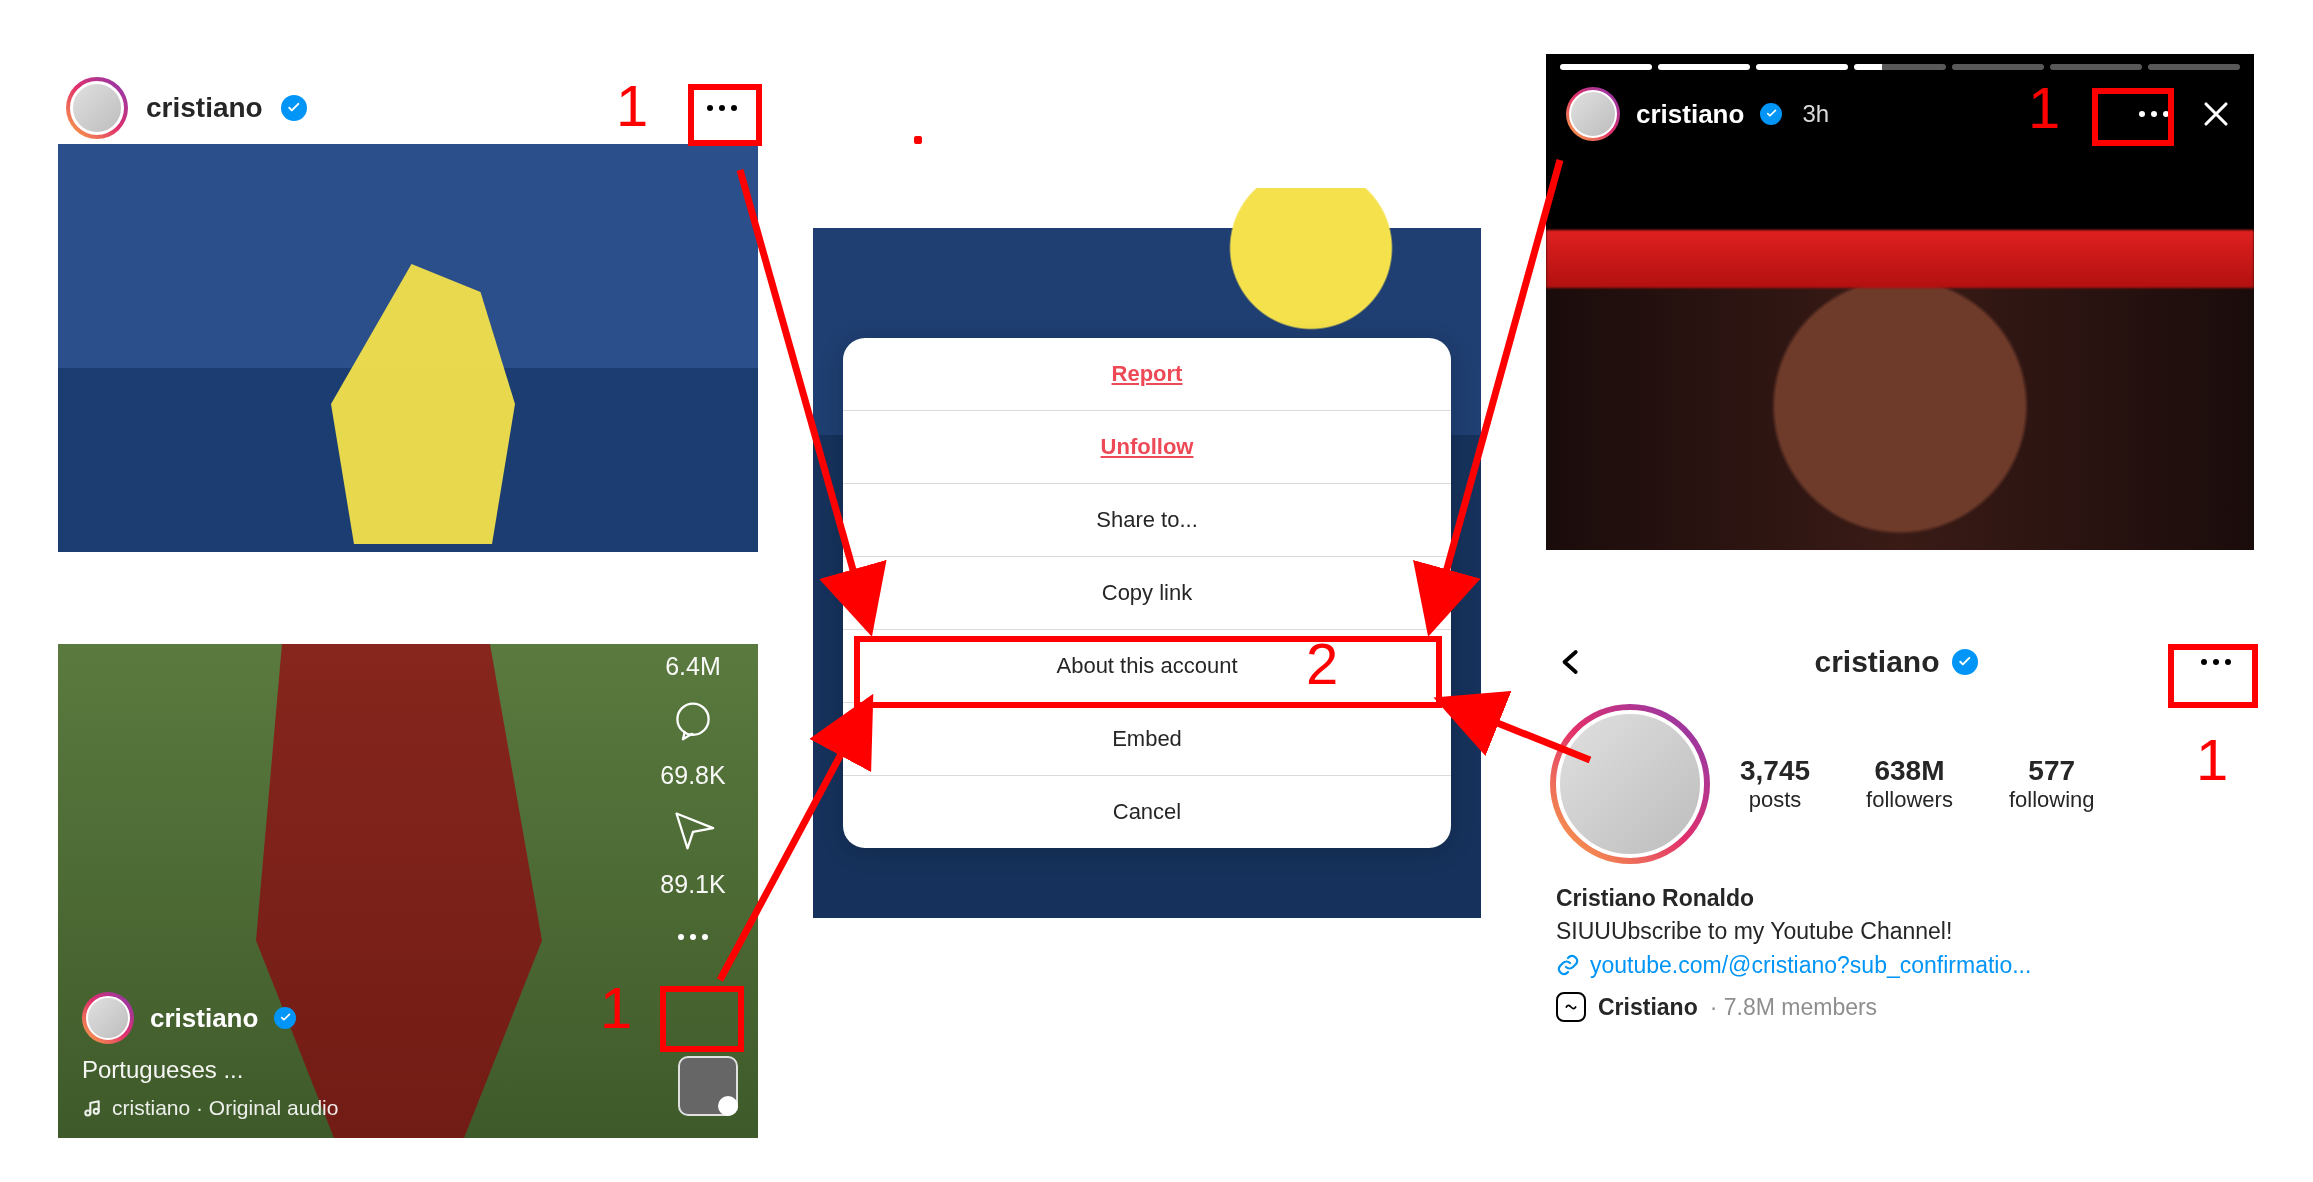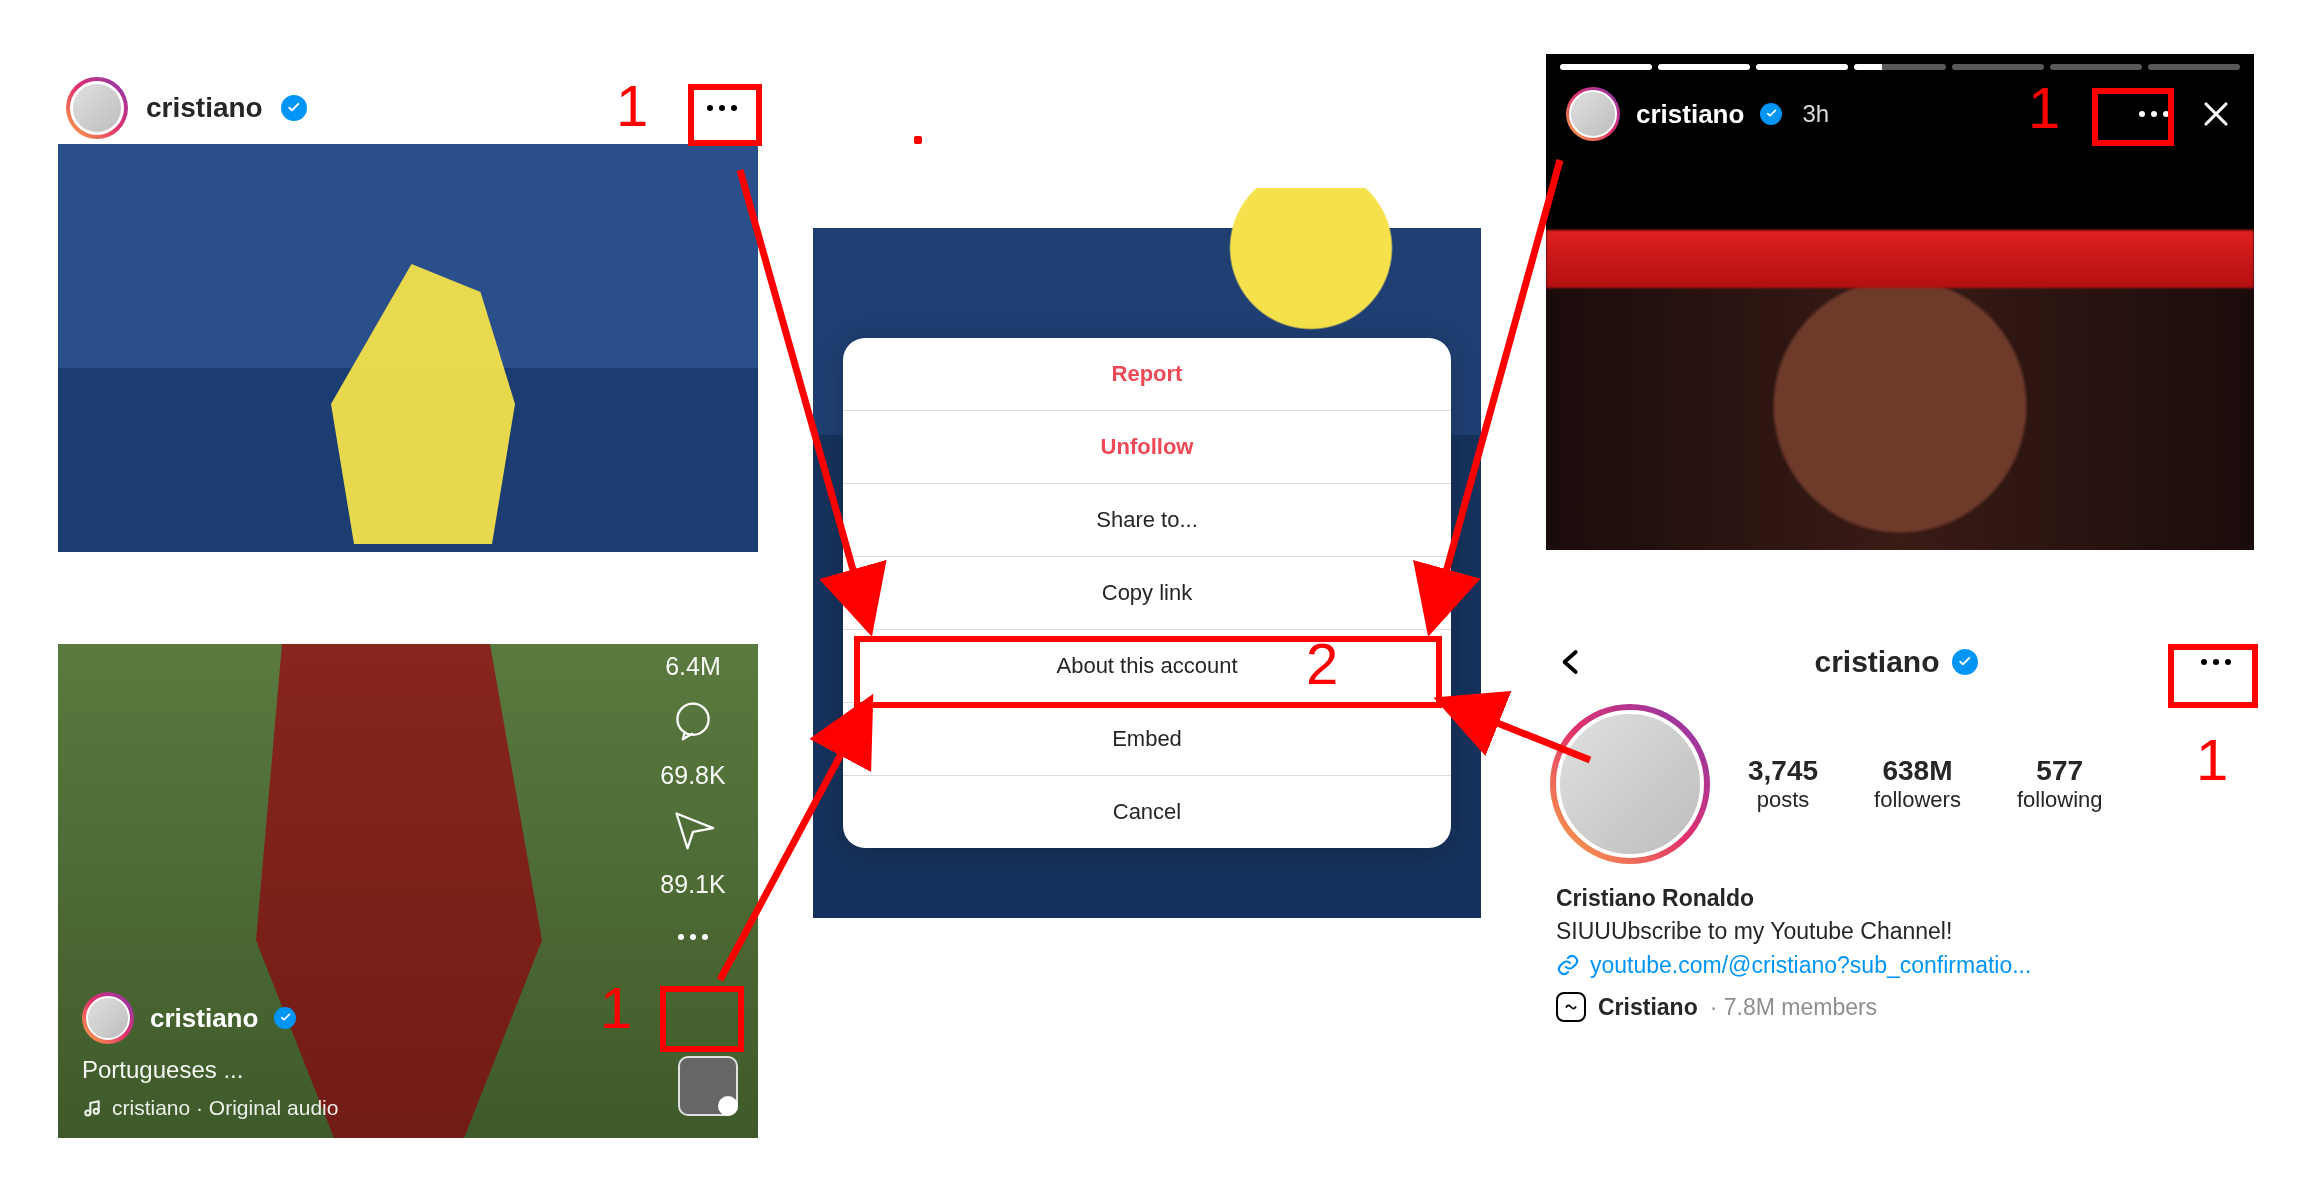--- a/index.html
+++ b/index.html
@@ -148,21 +148,21 @@
     position:absolute; left:30px; right:30px; top:110px;
     background:#fff; border-radius:22px; overflow:hidden;
     box-shadow: 0 4px 24px rgba(0,0,0,.2);
   }
   .sheet-row {
     height: 72px; display:flex; align-items:center; justify-content:center;
     font-size:22px; border-top:1px solid var(--divider);
     cursor:pointer;
   }
   .sheet-row:first-child { border-top:none; }
-  .sheet-row.danger { color: var(--red); font-weight:700; }
+  .sheet-row.danger { color: var(--red); font-weight:700;text-decoration:underline; }
 
   
   #panel-d { left: 1546px; top: 54px; width: 708px; height: 496px; }
   .story {
     width:100%; height:100%; background:#000; color:#fff; position:relative; overflow:hidden;
   }
   .story-progress {
     position:absolute; top:10px; left:14px; right:14px; height:6px;
     display:flex; gap:6px;
   }
@@ -199,21 +199,21 @@
   .chev { width:44px;height:44px; display:flex;align-items:center;justify-content:center;}
   .prof-top .spacer{flex:1;}
   .prof-uname-row{
     display:flex; align-items:center; gap:12px; margin-left:10px;
     font-size:30px; font-weight:700;
   }
   .prof-row2 {
     display:flex; align-items:center; padding:8px 10px 0 4px; gap:30px;
   }
   .prof-avatar { }
-  .stats { display:flex; gap:56px; margin-left:8px;justify-content:flex-end;}
+  .stats { display:flex; gap:56px; margin-left:0;justify-content:flex-end;}
   .stat { text-align:center; }
   .stat .num { font-size:28px; font-weight:700; }
   .stat .lbl { font-size:22px; color:#262626; }
   .bio { padding:18px 10px 0 10px; font-size:23px; line-height:1.45; }
   .bio .name { font-weight:700; }
   .bio .link { color: var(--blue); display:flex; align-items:center; gap:10px;}
   .bio .link svg{flex:none;}
   .channel-row{
     padding:10px 10px 0 10px; font-size:23px;
     display:flex; align-items:center; gap:12px;

